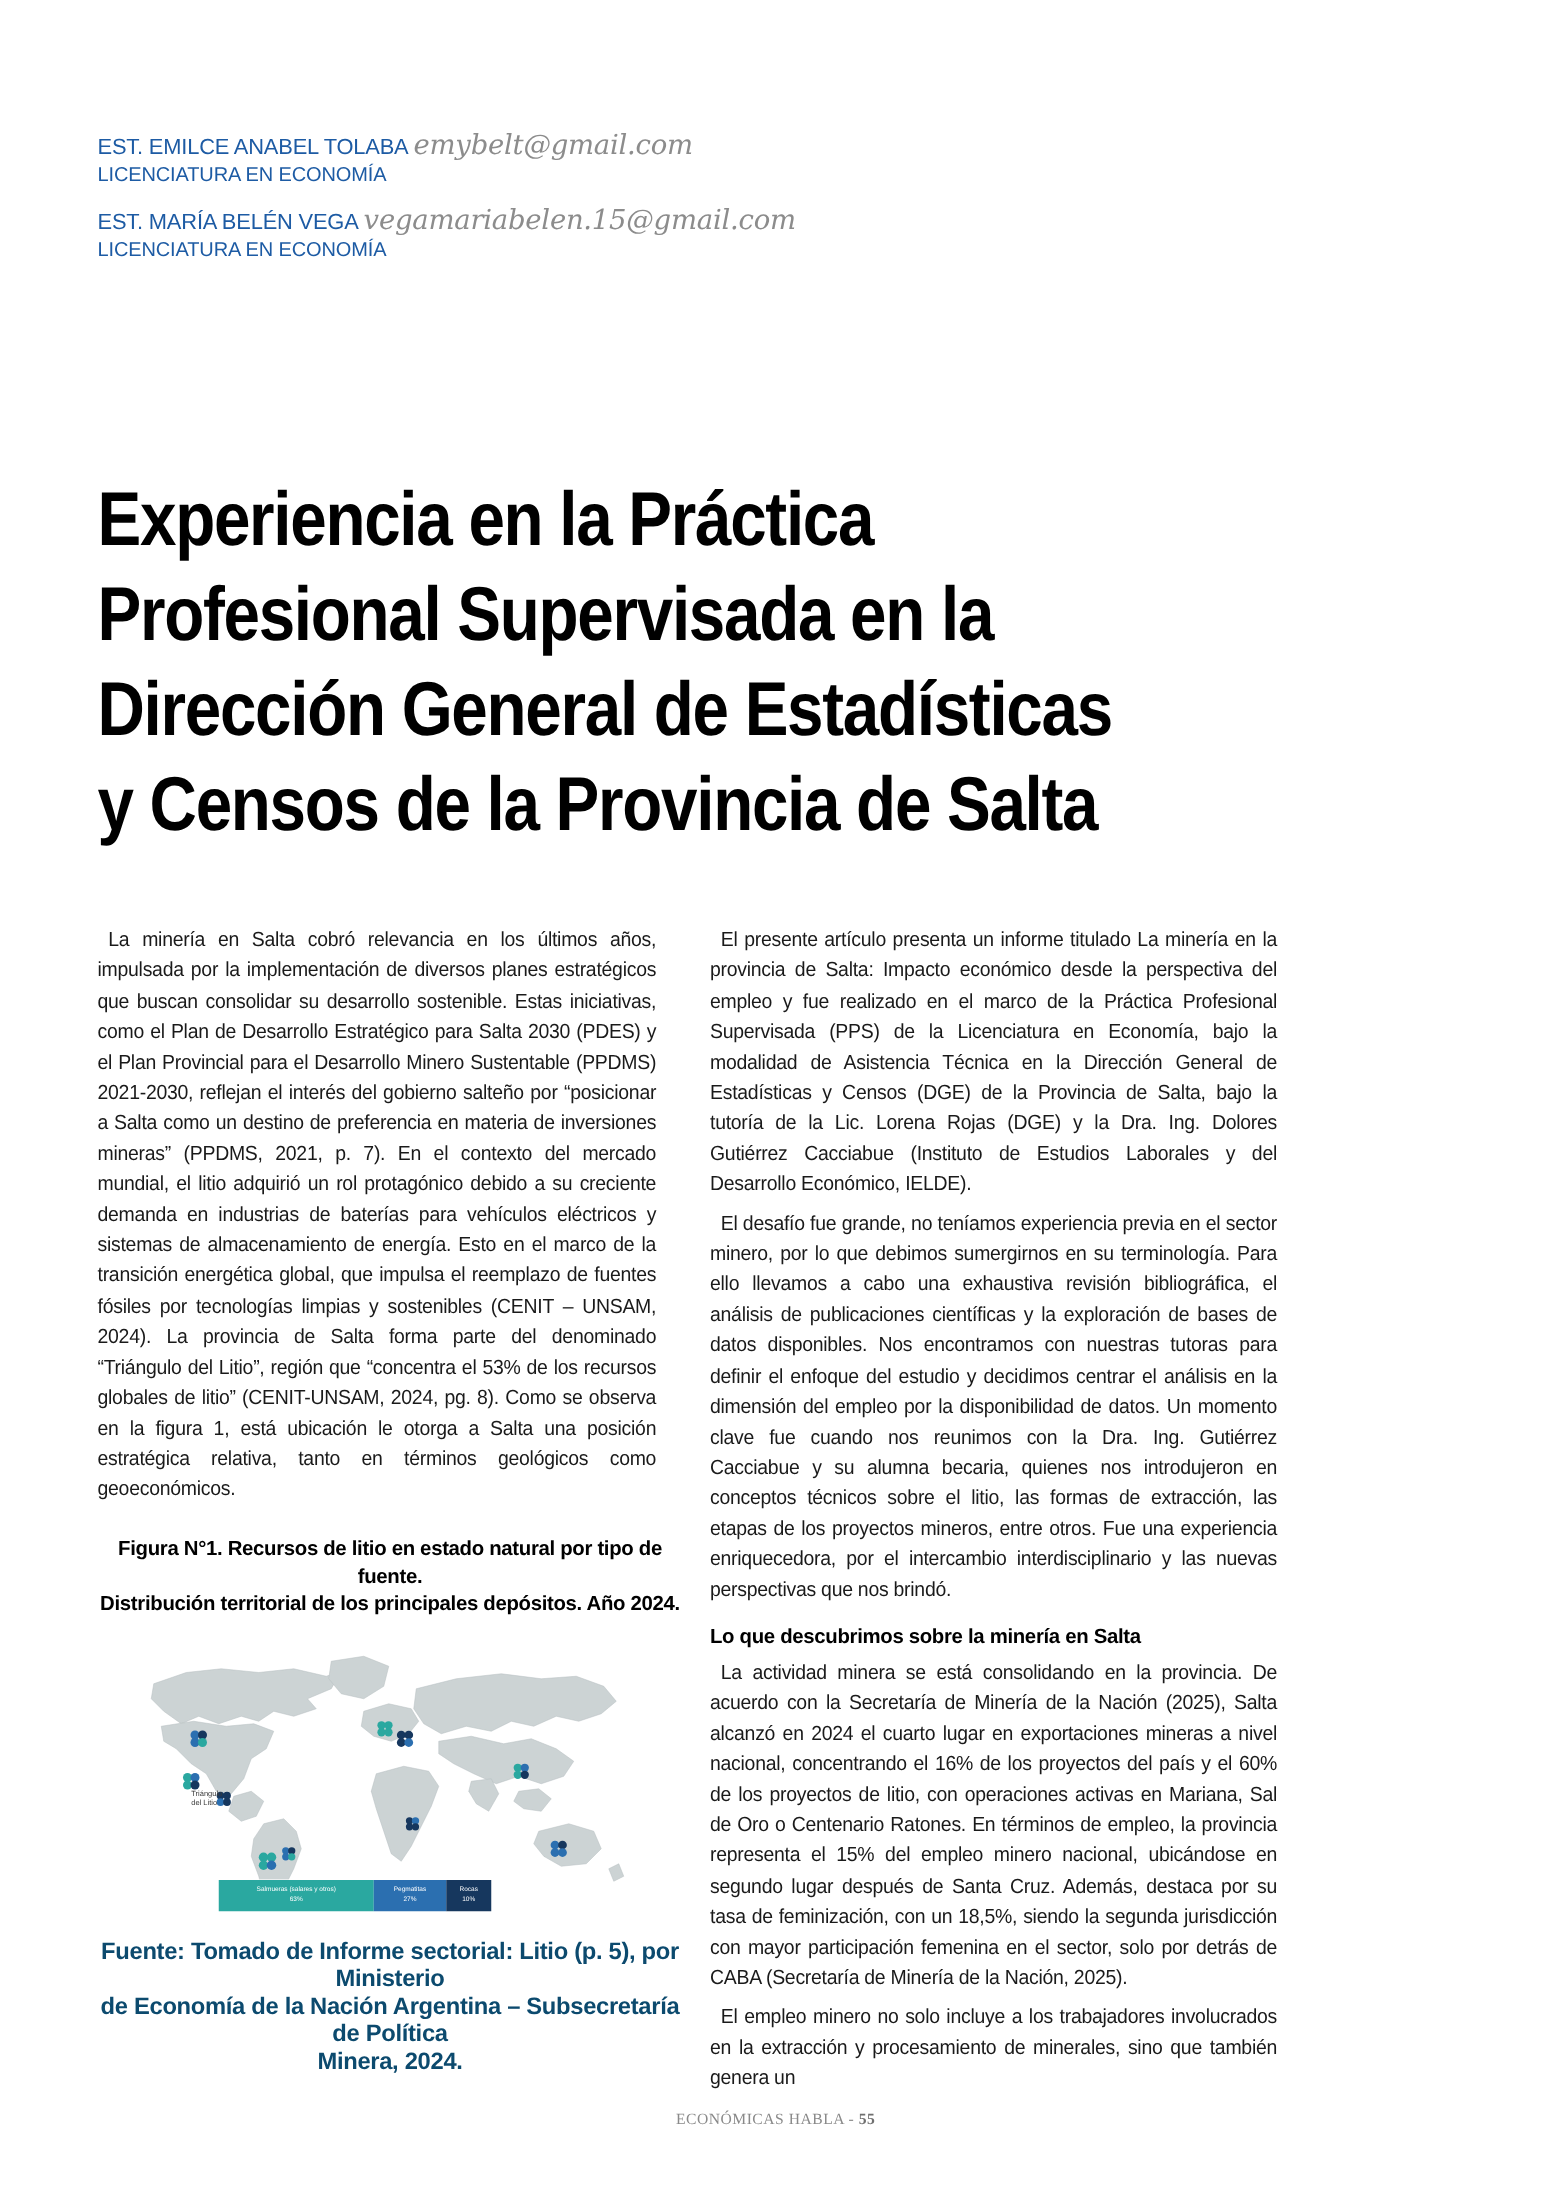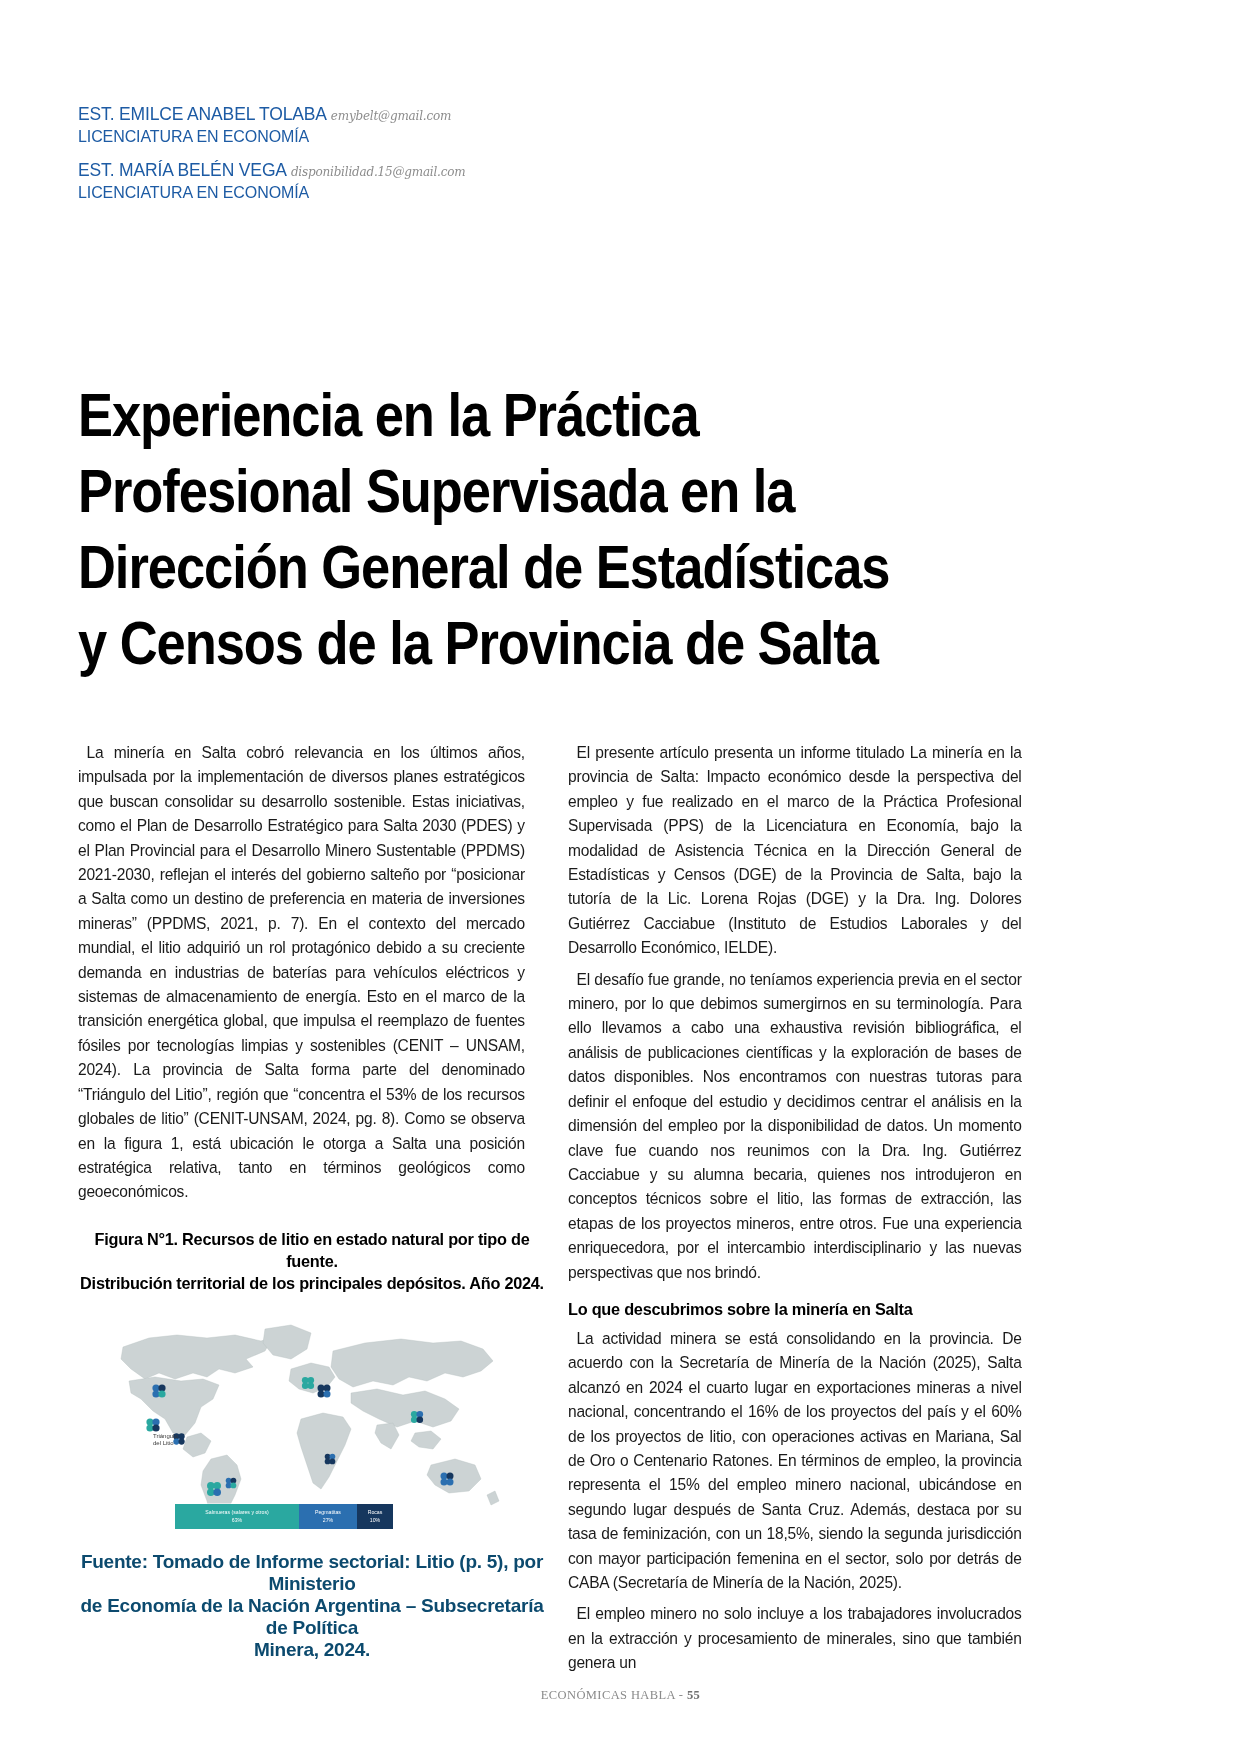--- a/index.html
+++ b/index.html
@@ -36,21 +36,21 @@
     font-weight: normal;
     font-size: 17.5px;
     letter-spacing: -0.15px;
     color: #1d5ba4;
     text-transform: uppercase;
     display: inline;
   }
   .author-email {
     font-family: "DejaVu Serif", serif;
     font-style: italic;
-    font-size: 12px;
+    font-size: 22px;
     color: #8c8c8c;
     display: inline;
     margin-left: 4px;
     letter-spacing: -0.2px;
   }
   .author-degree {
     font-family: "Liberation Sans", sans-serif;
     font-size: 16px;
     color: #1d5ba4;
     text-transform: uppercase;
@@ -214,21 +214,21 @@
 <div class="page">
 
   <div class="authors">
 
     <div class="author-row">
       <span class="author-name">EST. EMILCE ANABEL TOLABA</span><span class="author-email">emybelt@gmail.com</span>
     </div>
     <div class="author-degree">LICENCIATURA EN ECONOMÍA</div>
 
     <div class="author-row">
-      <span class="author-name">EST. MARÍA BELÉN VEGA</span><span class="author-email">disponibilidad.15@gmail.com</span>
+      <span class="author-name">EST. MARÍA BELÉN VEGA</span><span class="author-email">vegamariabelen.15@gmail.com</span>
     </div>
     <div class="author-degree">LICENCIATURA EN ECONOMÍA</div>
 
   </div>
 
   <h1 class="title">
     <span class="title-line">Experiencia en la Práctica</span>
     <span class="title-line">Profesional Supervisada en la</span>
     <span class="title-line">Dirección General de Estadísticas</span>
     <span class="title-line">y Censos de la Provincia de Salta</span>

